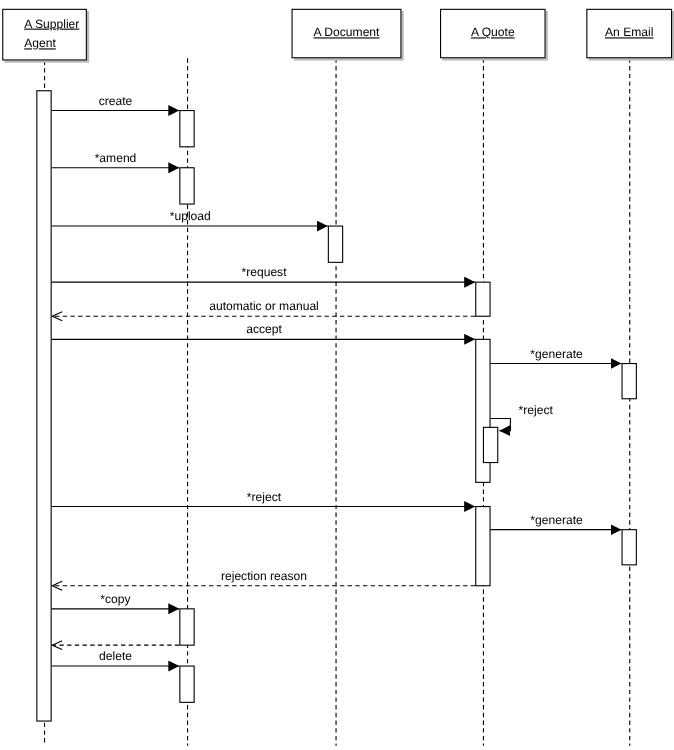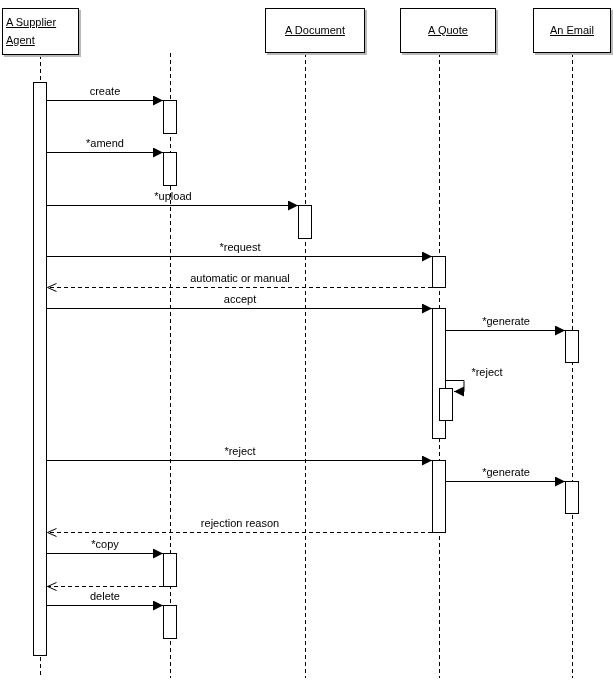--- a/index.html
+++ b/index.html
@@ -20,21 +20,21 @@
     border: 1px solid #000000;
     box-shadow: 2px 2px 0 #b9b9b9;
     display: flex;
     align-items: center;
     justify-content: center;
     text-align: center;
     font-size: 11px;
     line-height: 1.55;
     color: #000000;
   }
-  .actor.left-align { justify-content: flex-start; text-align: left; padding-left: 3px; }
+  .actor.left-align { justify-content: flex-start; text-align: left; padding-left: 19px; }
   .actor span { text-decoration: underline; }
   svg text {
     font-family: "Liberation Sans", sans-serif;
     font-size: 11px;
     fill: #000000;
     text-anchor: middle;
   }
   svg line, svg path.msg { stroke: #000000; stroke-width: 1; fill: none; }
   svg line.lifeline, svg line.return { stroke-dasharray: 4,3; }
   svg rect.activation { fill: #ffffff; stroke: #000000; stroke-width: 1; }

